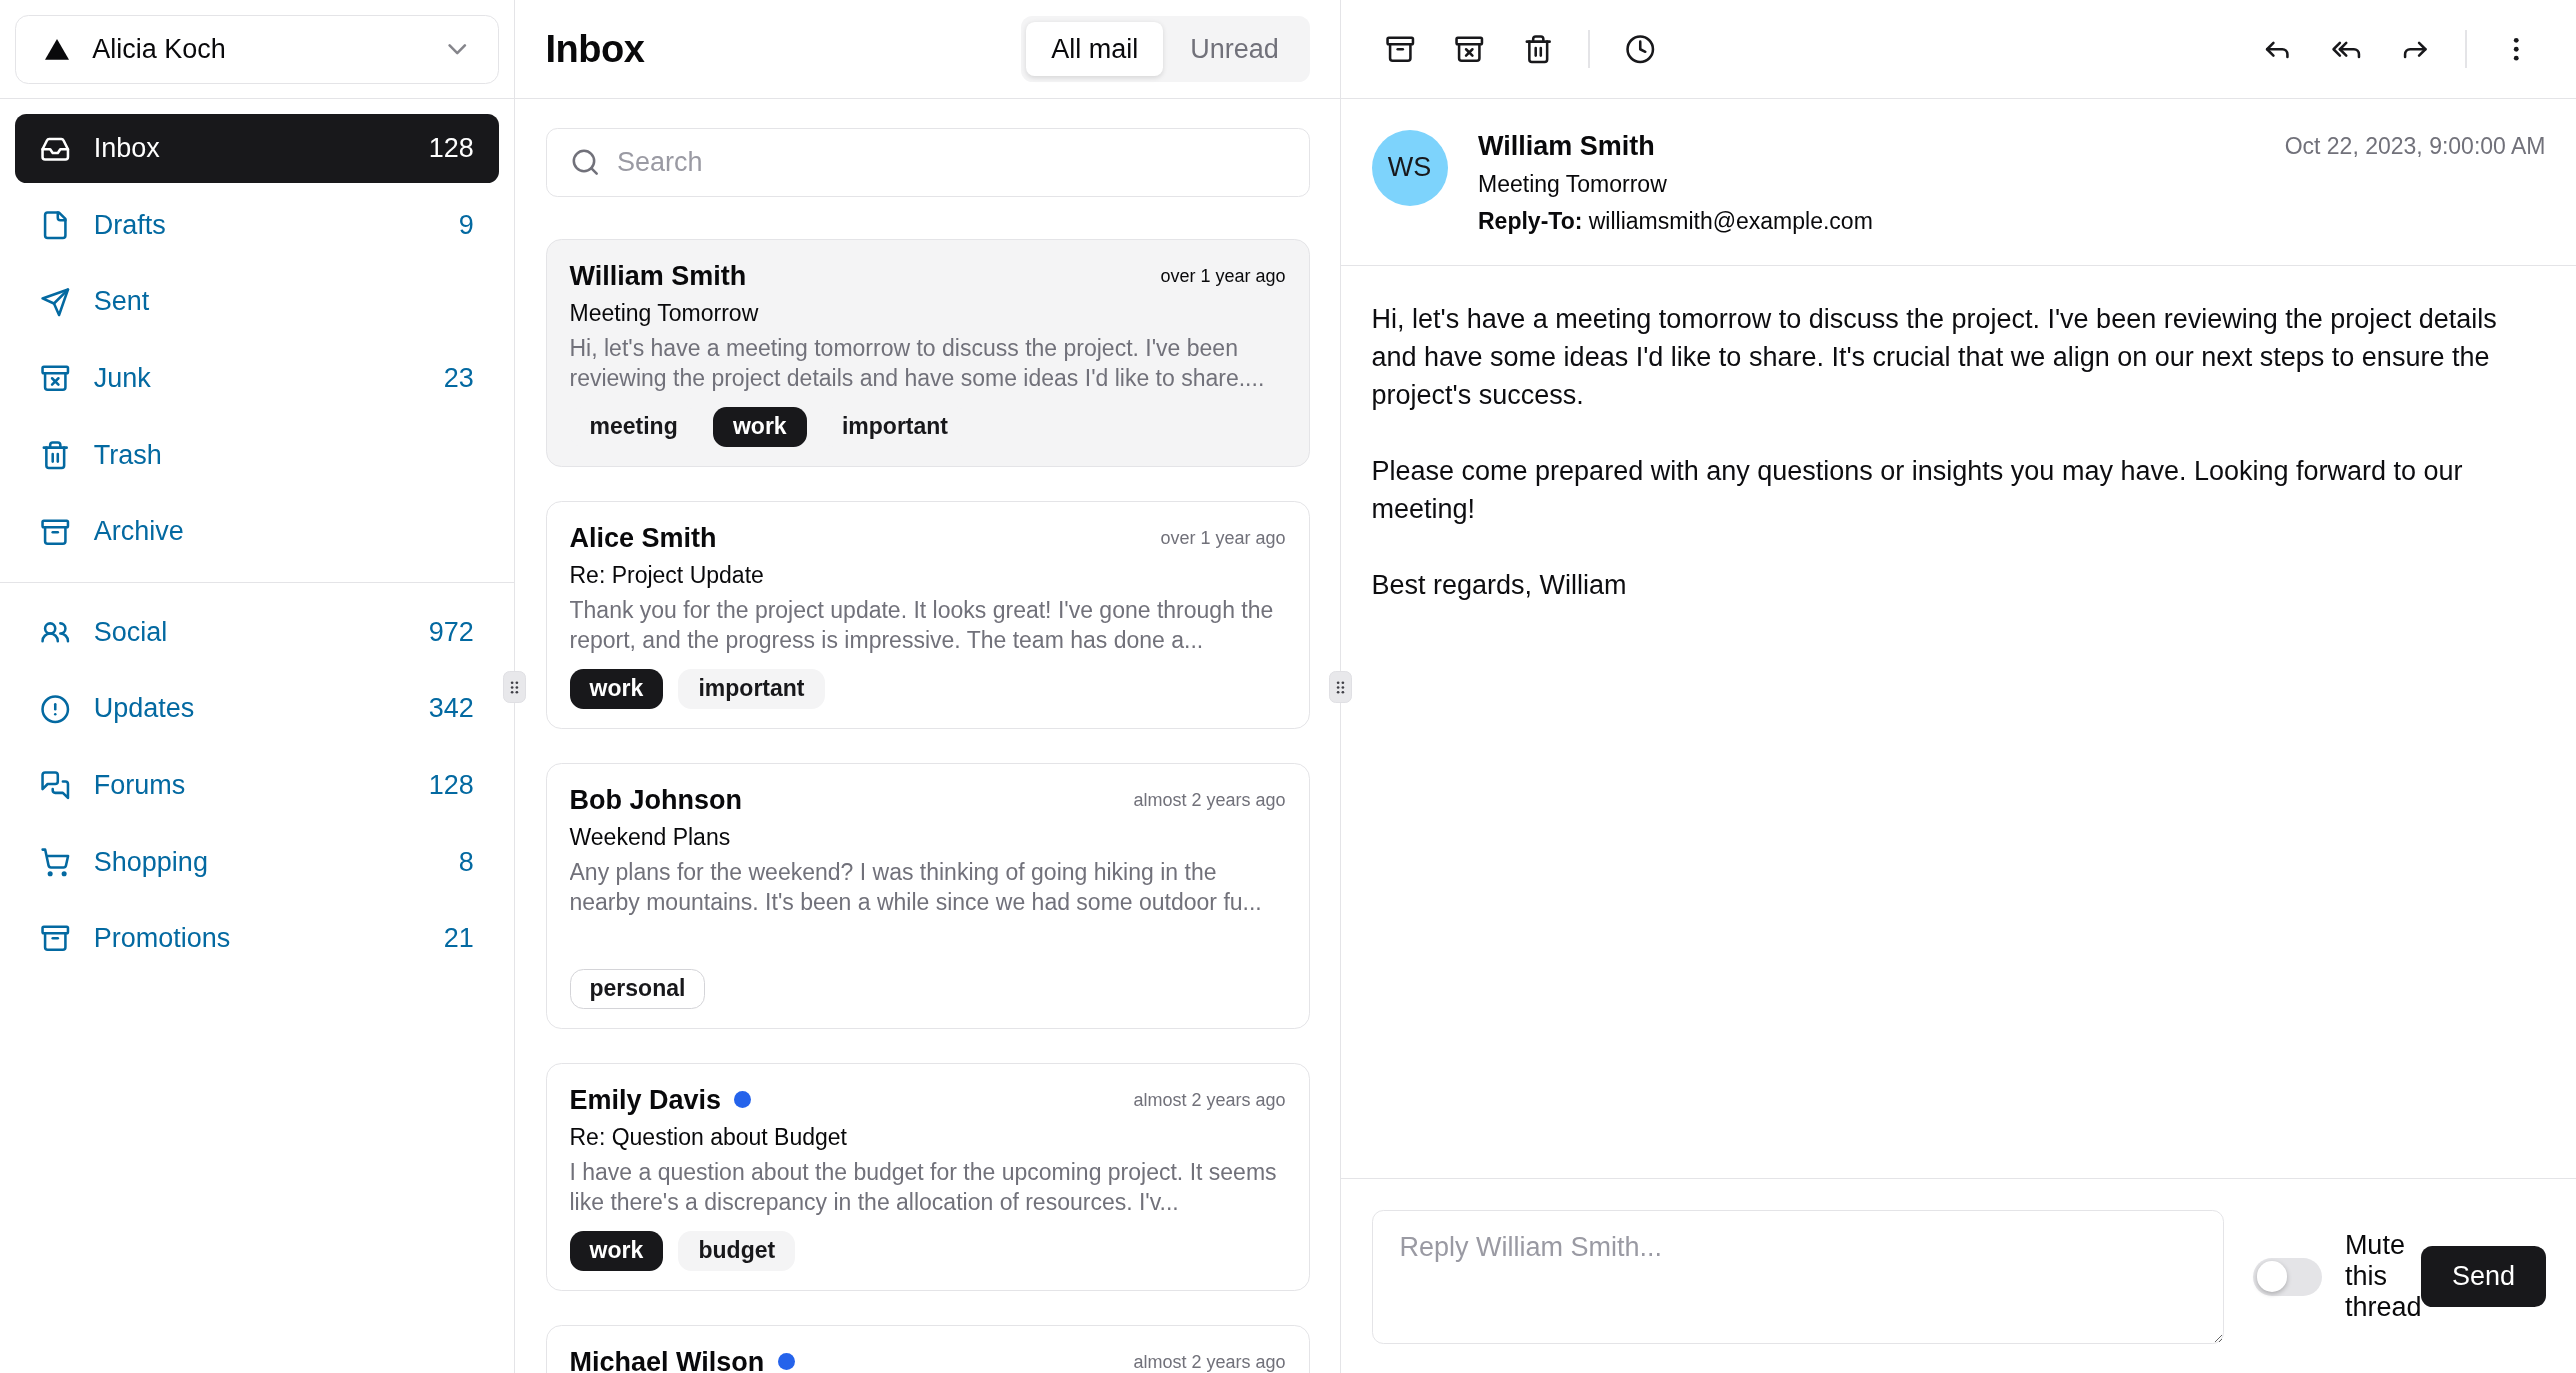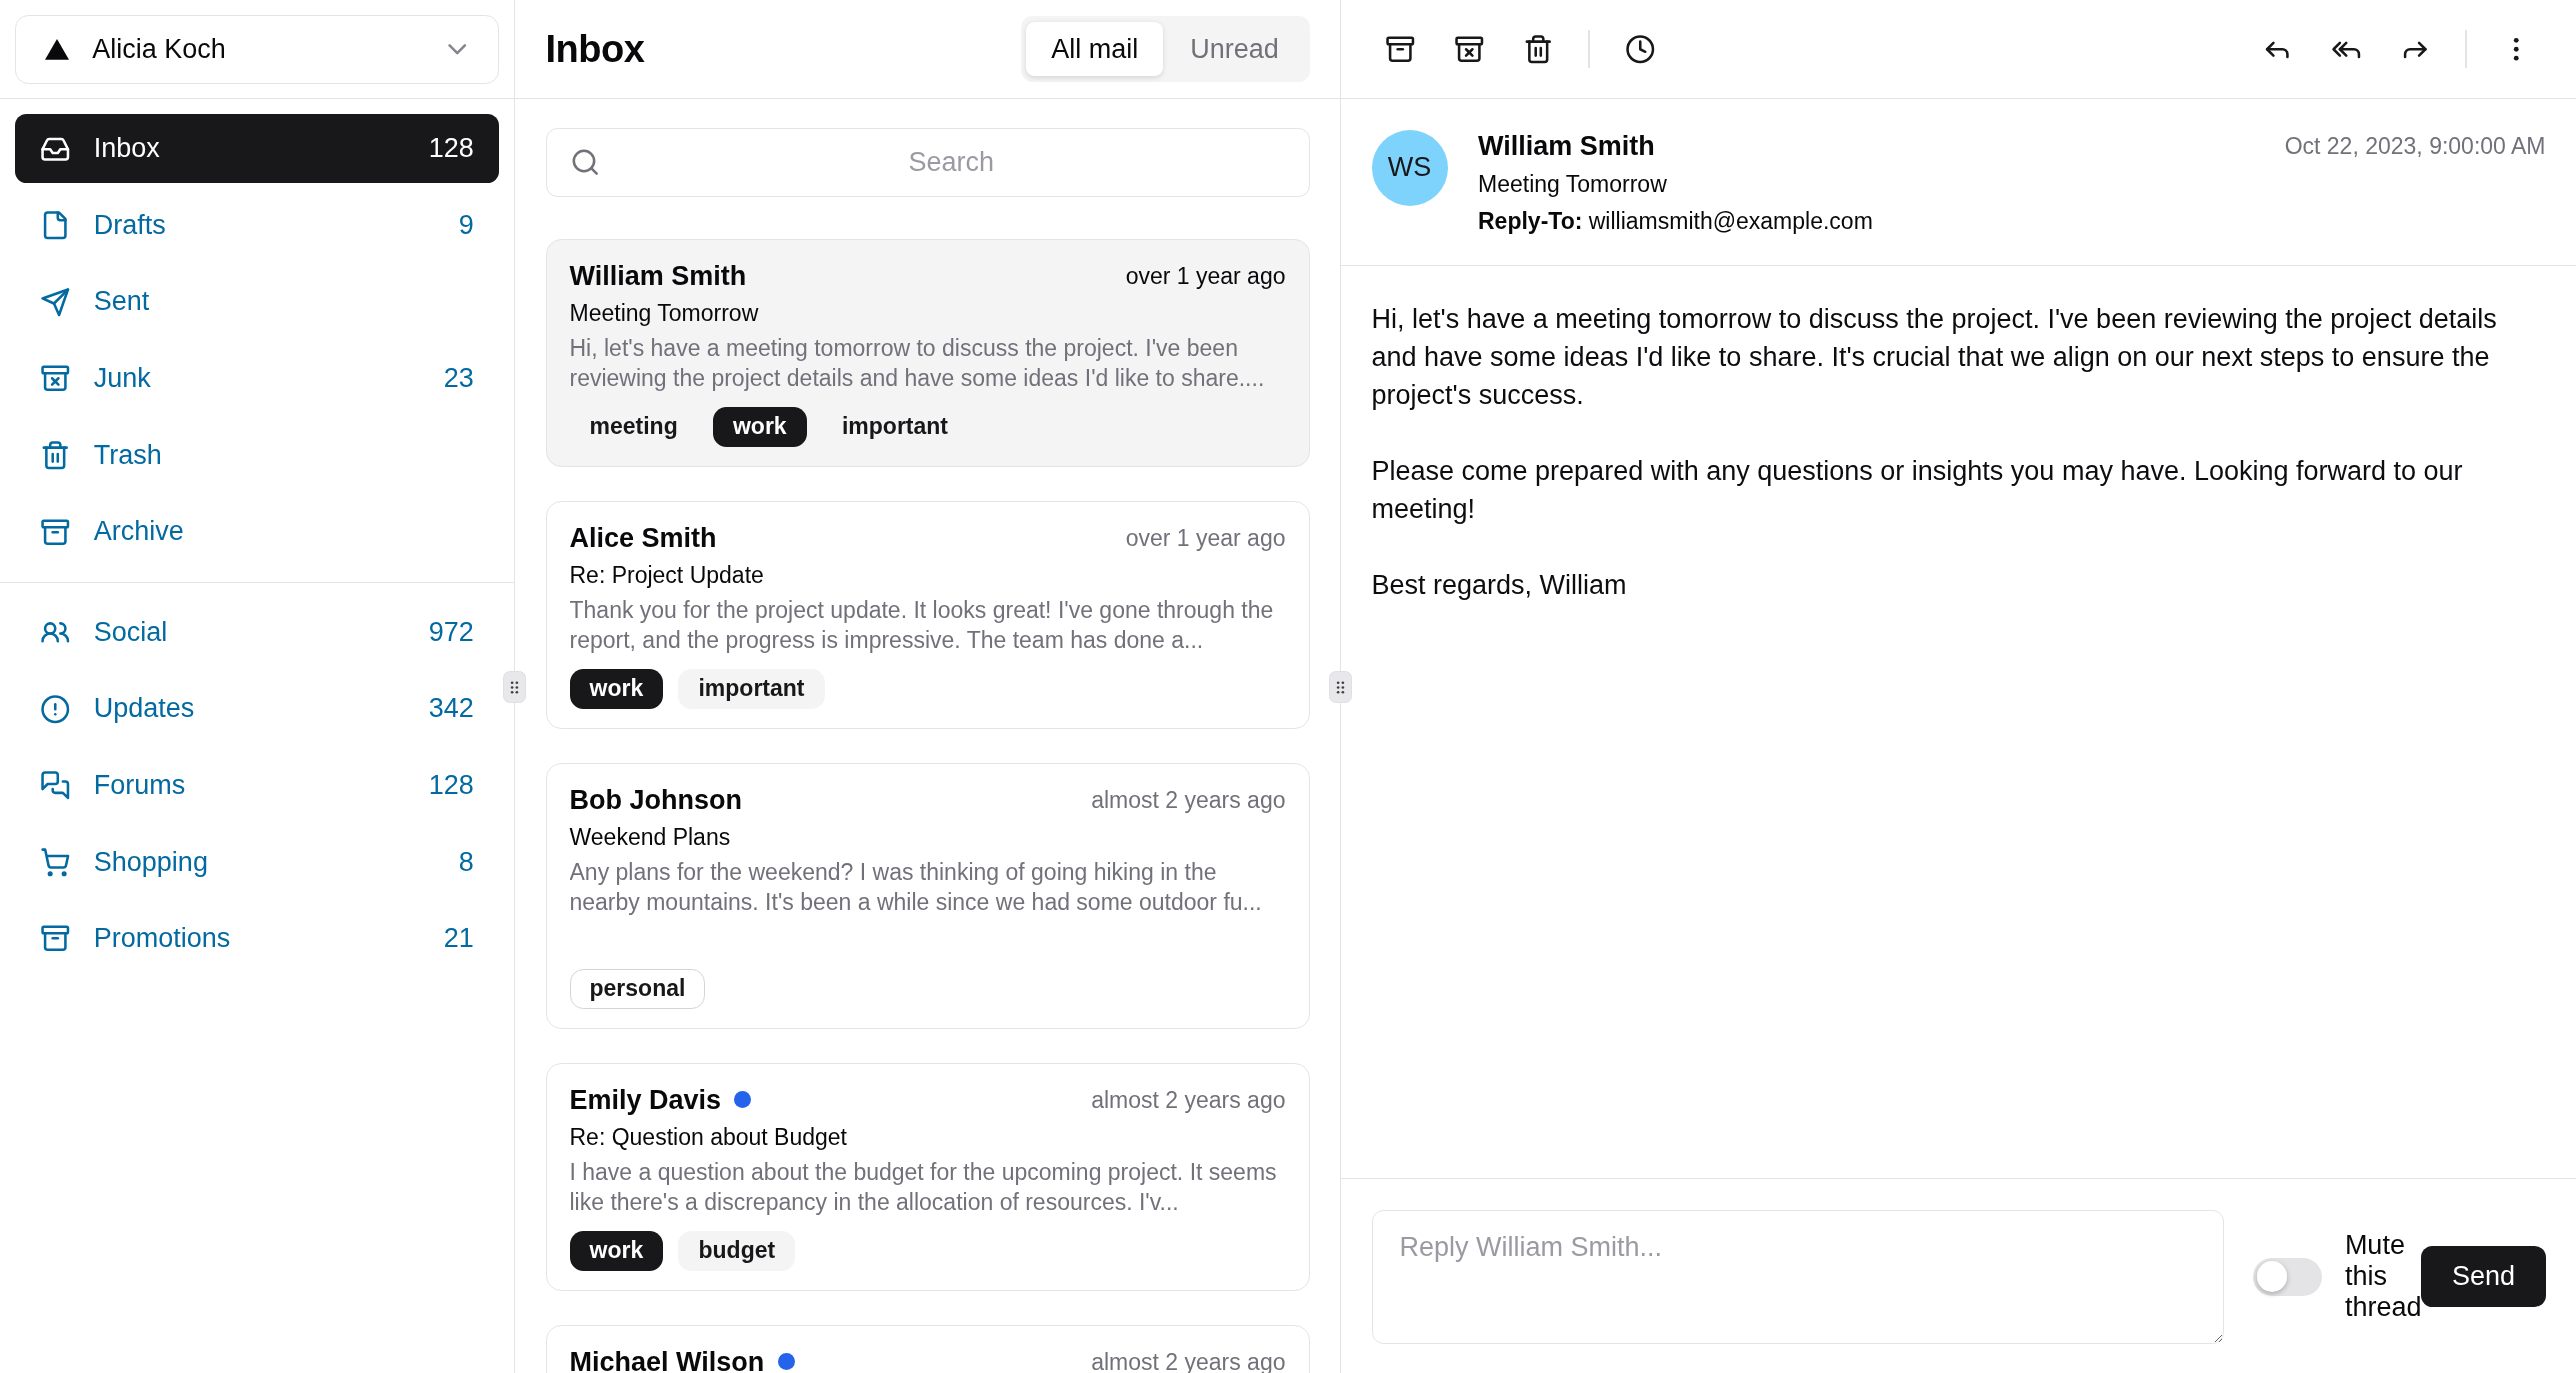--- a/index.html
+++ b/index.html
@@ -32,30 +32,30 @@
   .list-panel { width:826px; min-width:826px; border-right:1.9px solid #e4e4e7; display:flex; flex-direction:column; overflow:hidden; }
   .list-header { height:99px; min-height:99px; border-bottom:1.9px solid #e4e4e7; display:flex; align-items:center; padding:0 30.5px; }
   .list-title { font-size:38px; font-weight:700; letter-spacing:-0.5px; }
   .tabs { margin-left:auto; background:#f4f4f5; border-radius:11.4px; padding:5.7px; display:flex; gap:1.9px; }
   .tab { padding:11.4px 25px; border-radius:8.6px; font-size:27px; font-weight:500; color:#71717a; cursor:pointer; }
   .tab.active { background:#ffffff; color:#09090b; box-shadow:0 1.9px 5.7px rgba(0,0,0,.12); }
 
   .search-row { padding:29px 30.5px 0 30.5px; }
   .search-box { display:flex; align-items:center; gap:17px; height:69px; border:1.9px solid #e4e4e7; border-radius:11.4px; padding:0 23px; background:#fff; }
   .search-box .s-icon { width:30.5px; height:30.5px; color:#71717a; flex:none; }
-  .search-box input { border:none; outline:none; flex:1; font-size:27px; font-family:inherit; color:#b91c1c; background:transparent;text-align:center; }
+  .search-box input { border:none; outline:none; flex:1; font-size:27px; font-family:inherit; color:#b91c1c; background:transparent; }
   .search-box input::placeholder { color:#9a9aa3; }
 
   .email-list { flex:1; padding:42px 30.5px 30.5px 30.5px; display:flex; flex-direction:column; gap:34px; overflow:hidden; }
   .email-card { border:1.9px solid #e4e4e7; border-radius:15.3px; padding:19px 23px; background:#fff; cursor:pointer; display:flex; flex-direction:column; }
   .email-card.selected { background:#f4f4f5; }
   .email-top { display:flex; align-items:center; }
   .email-name { font-size:27px; font-weight:600; line-height:34px; }
   .unread-dot { width:17px; height:17px; border-radius:50%; background:#2563eb; margin-left:13.4px; flex:none; }
-  .email-date { margin-left:auto; font-size:23px; color:#71717a; line-height:30.5px;text-align:right; }
+  .email-date { margin-left:auto; font-size:18px; color:#71717a; line-height:30.5px;text-align:right; }
   .email-card.selected .email-date { color:#09090b; }
   .email-subject { font-size:23px; font-weight:500; line-height:29px; margin-top:5.7px; }
   .email-snippet { font-size:23px; line-height:30px; color:#71717a; margin-top:5.7px;
     display:-webkit-box; -webkit-line-clamp:2; -webkit-box-orient:vertical; overflow:hidden; }
   .badge-row { display:flex; gap:15.3px; margin-top:13.4px; }
   .badge-row:empty { display:none; }
   .badge { font-size:23px; font-weight:600; line-height:23px; padding:7.6px 19px; border-radius:13.4px; border:1.9px solid transparent; }
   .badge.default { background:#18181b; color:#fff; }
   .badge.secondary { background:#f4f4f5; color:#18181b; }
   .badge.outline { background:transparent; color:#18181b; border-color:#d4d4d8;margin-top:38px; }

